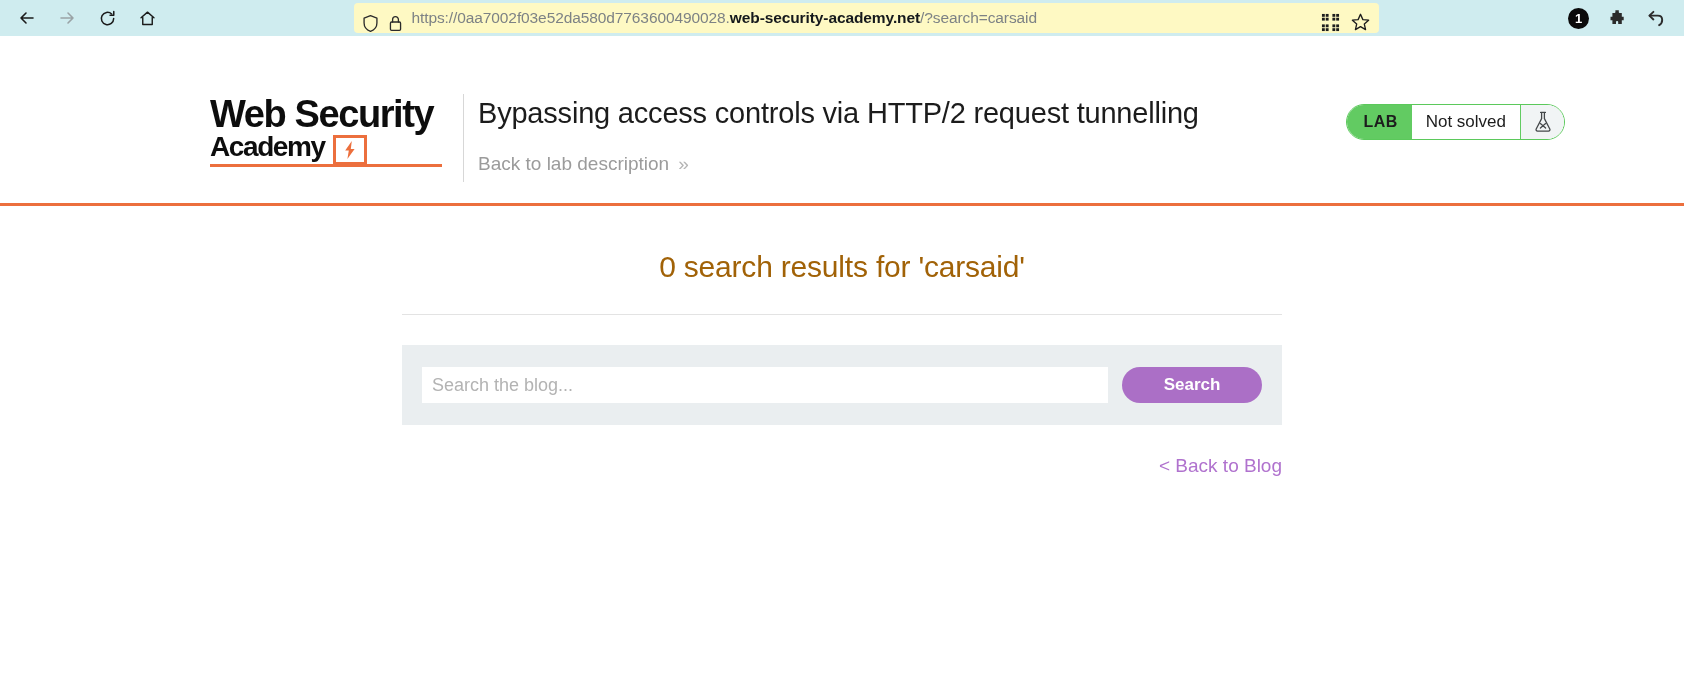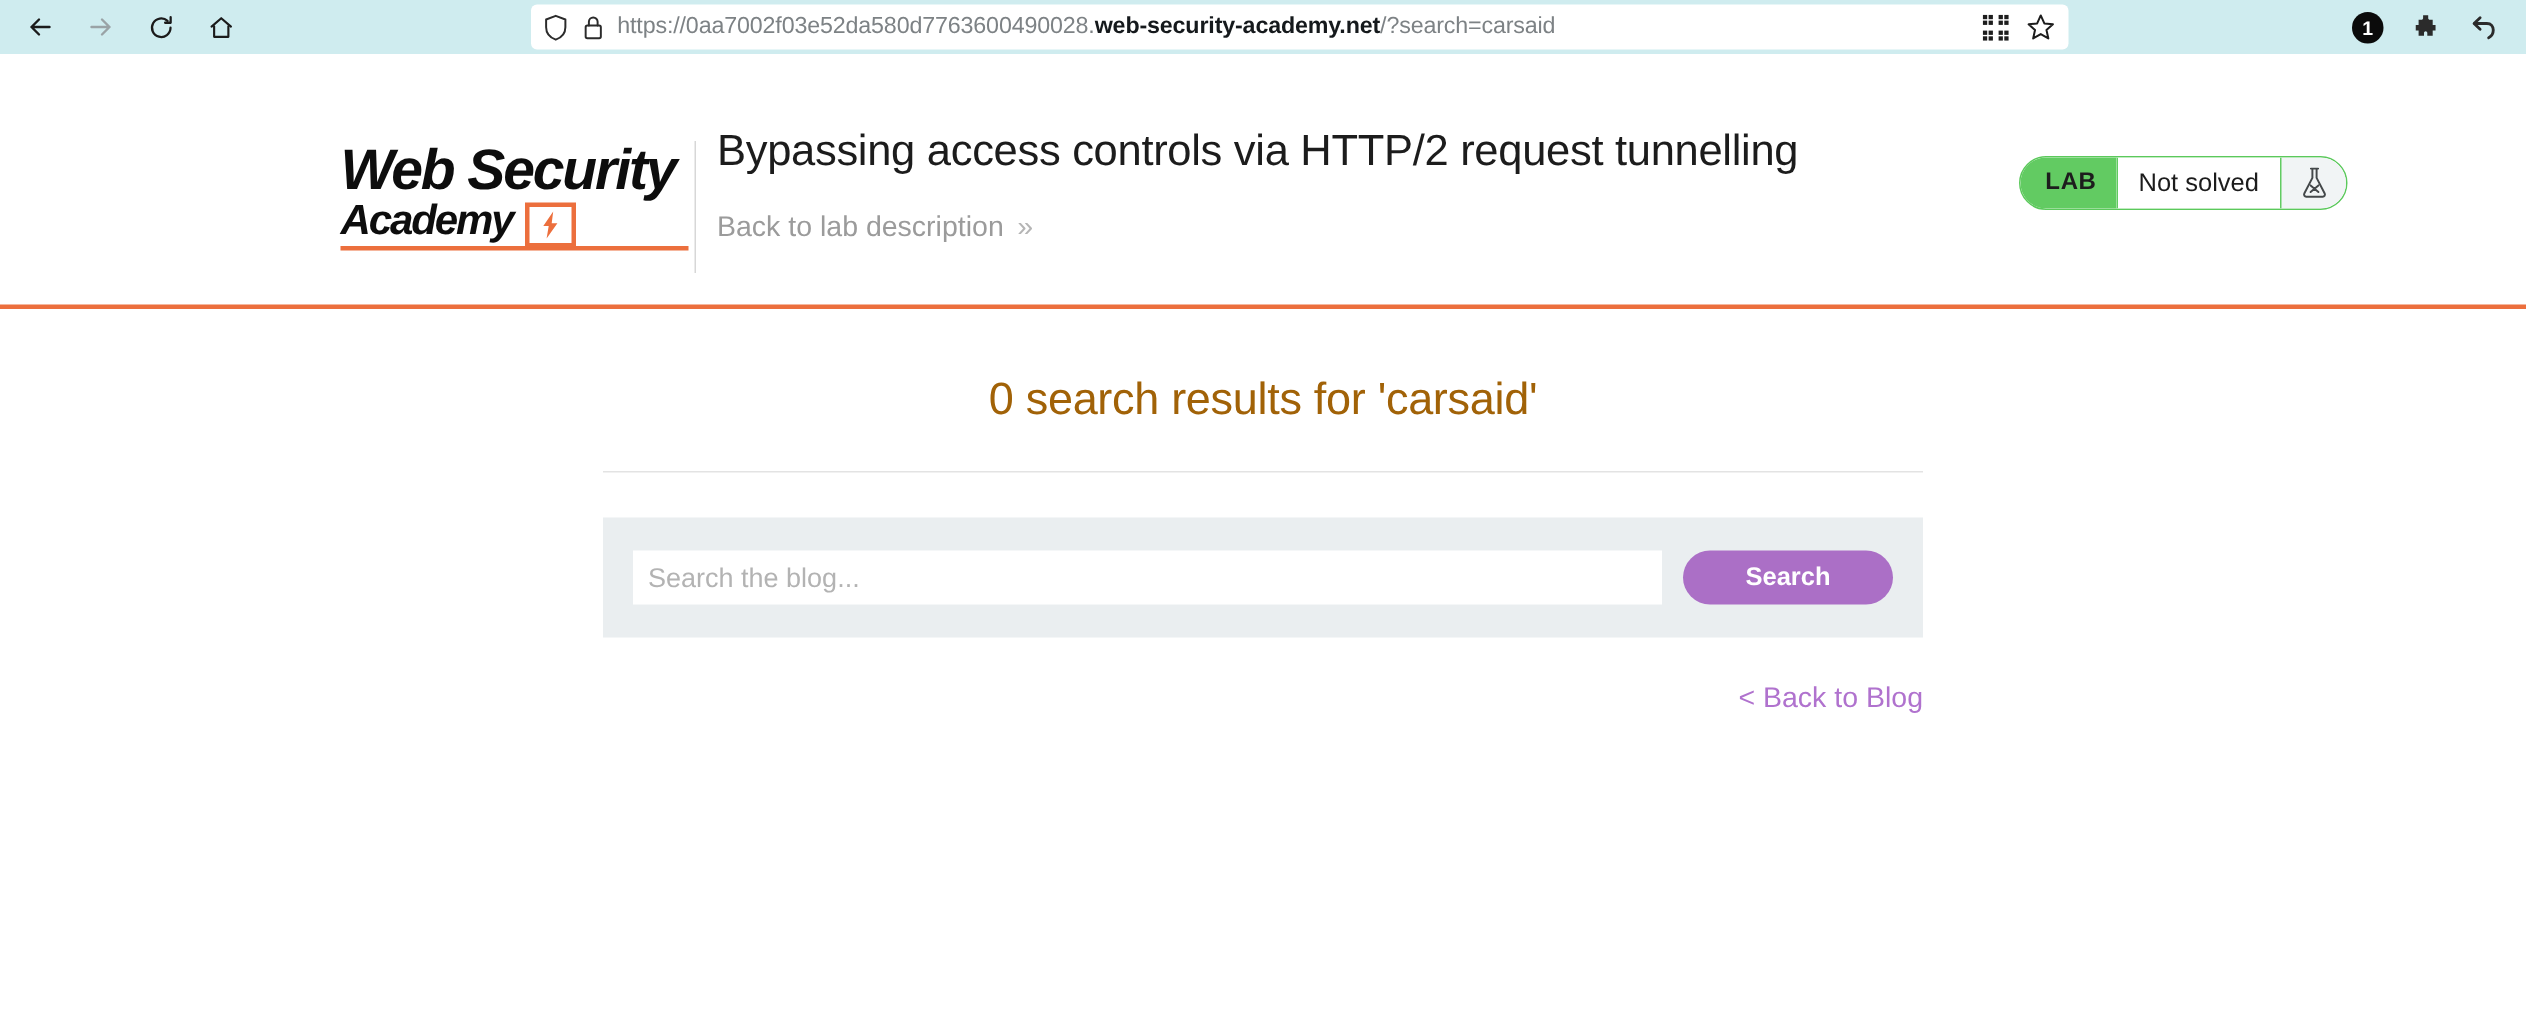--- a/index.html
+++ b/index.html
@@ -32,24 +32,24 @@
 
   .urlbar-wrap {
     flex: 1 1 auto;
     display: flex;
     justify-content: center;
     padding: 0 14px;
   }
   .urlbar {
     width: 1025px;
     height: 30px;
-    background: #ffffff;
+    background: #fef9c3;
     border-radius: 4px;
     display: flex;
-    align-items: center;
+    align-items: flex-end;
     padding: 0 8px;
     gap: 9px;
   }
   .urlbar .shield, .urlbar .lock { color: #2b2b2b; display:flex; align-items:center; }
   .url-text {
     flex: 1 1 auto;
     font-size: 15.5px;
     color: #7d8285;
     white-space: nowrap;
     overflow: hidden;
@@ -74,24 +74,23 @@
   .lab-header {
     height: 170px;
     background: #ffffff;
     position: relative;
     border-bottom: 3px solid #ec6f3d;
     display: flex;
     align-items: flex-start;
   }
   .logo-block {
     position: absolute;
-    left: 227px;
+    left: 210px;
     top: 60px;
     width: 236px;
-    font-style: italic;
   }
   .logo-line1, .logo-line2 {
     font-family: "Liberation Sans", sans-serif;
     font-weight: 700;
     color: #0d0d0d;
     letter-spacing: -1.4px;
     line-height: 0.96;
   }
   .logo-line1 { font-size: 38px; }
   .logo-line2 { font-size: 28px; display: flex; align-items: center; gap: 4px; }
@@ -116,21 +115,21 @@
     position: absolute;
     left: 463px;
     top: 58px;
     width: 1px;
     height: 88px;
     background: #d7d7d7;
   }
   .title-block {
     position: absolute;
     left: 478px;
-    top: 48px;
+    top: 60px;
   }
   .lab-title {
     font-size: 29px;
     font-weight: 400;
     color: #1c1c1c;
     line-height: 1.2;
     letter-spacing: -0.2px;
   }
   .back-desc {
     margin-top: 22px;

